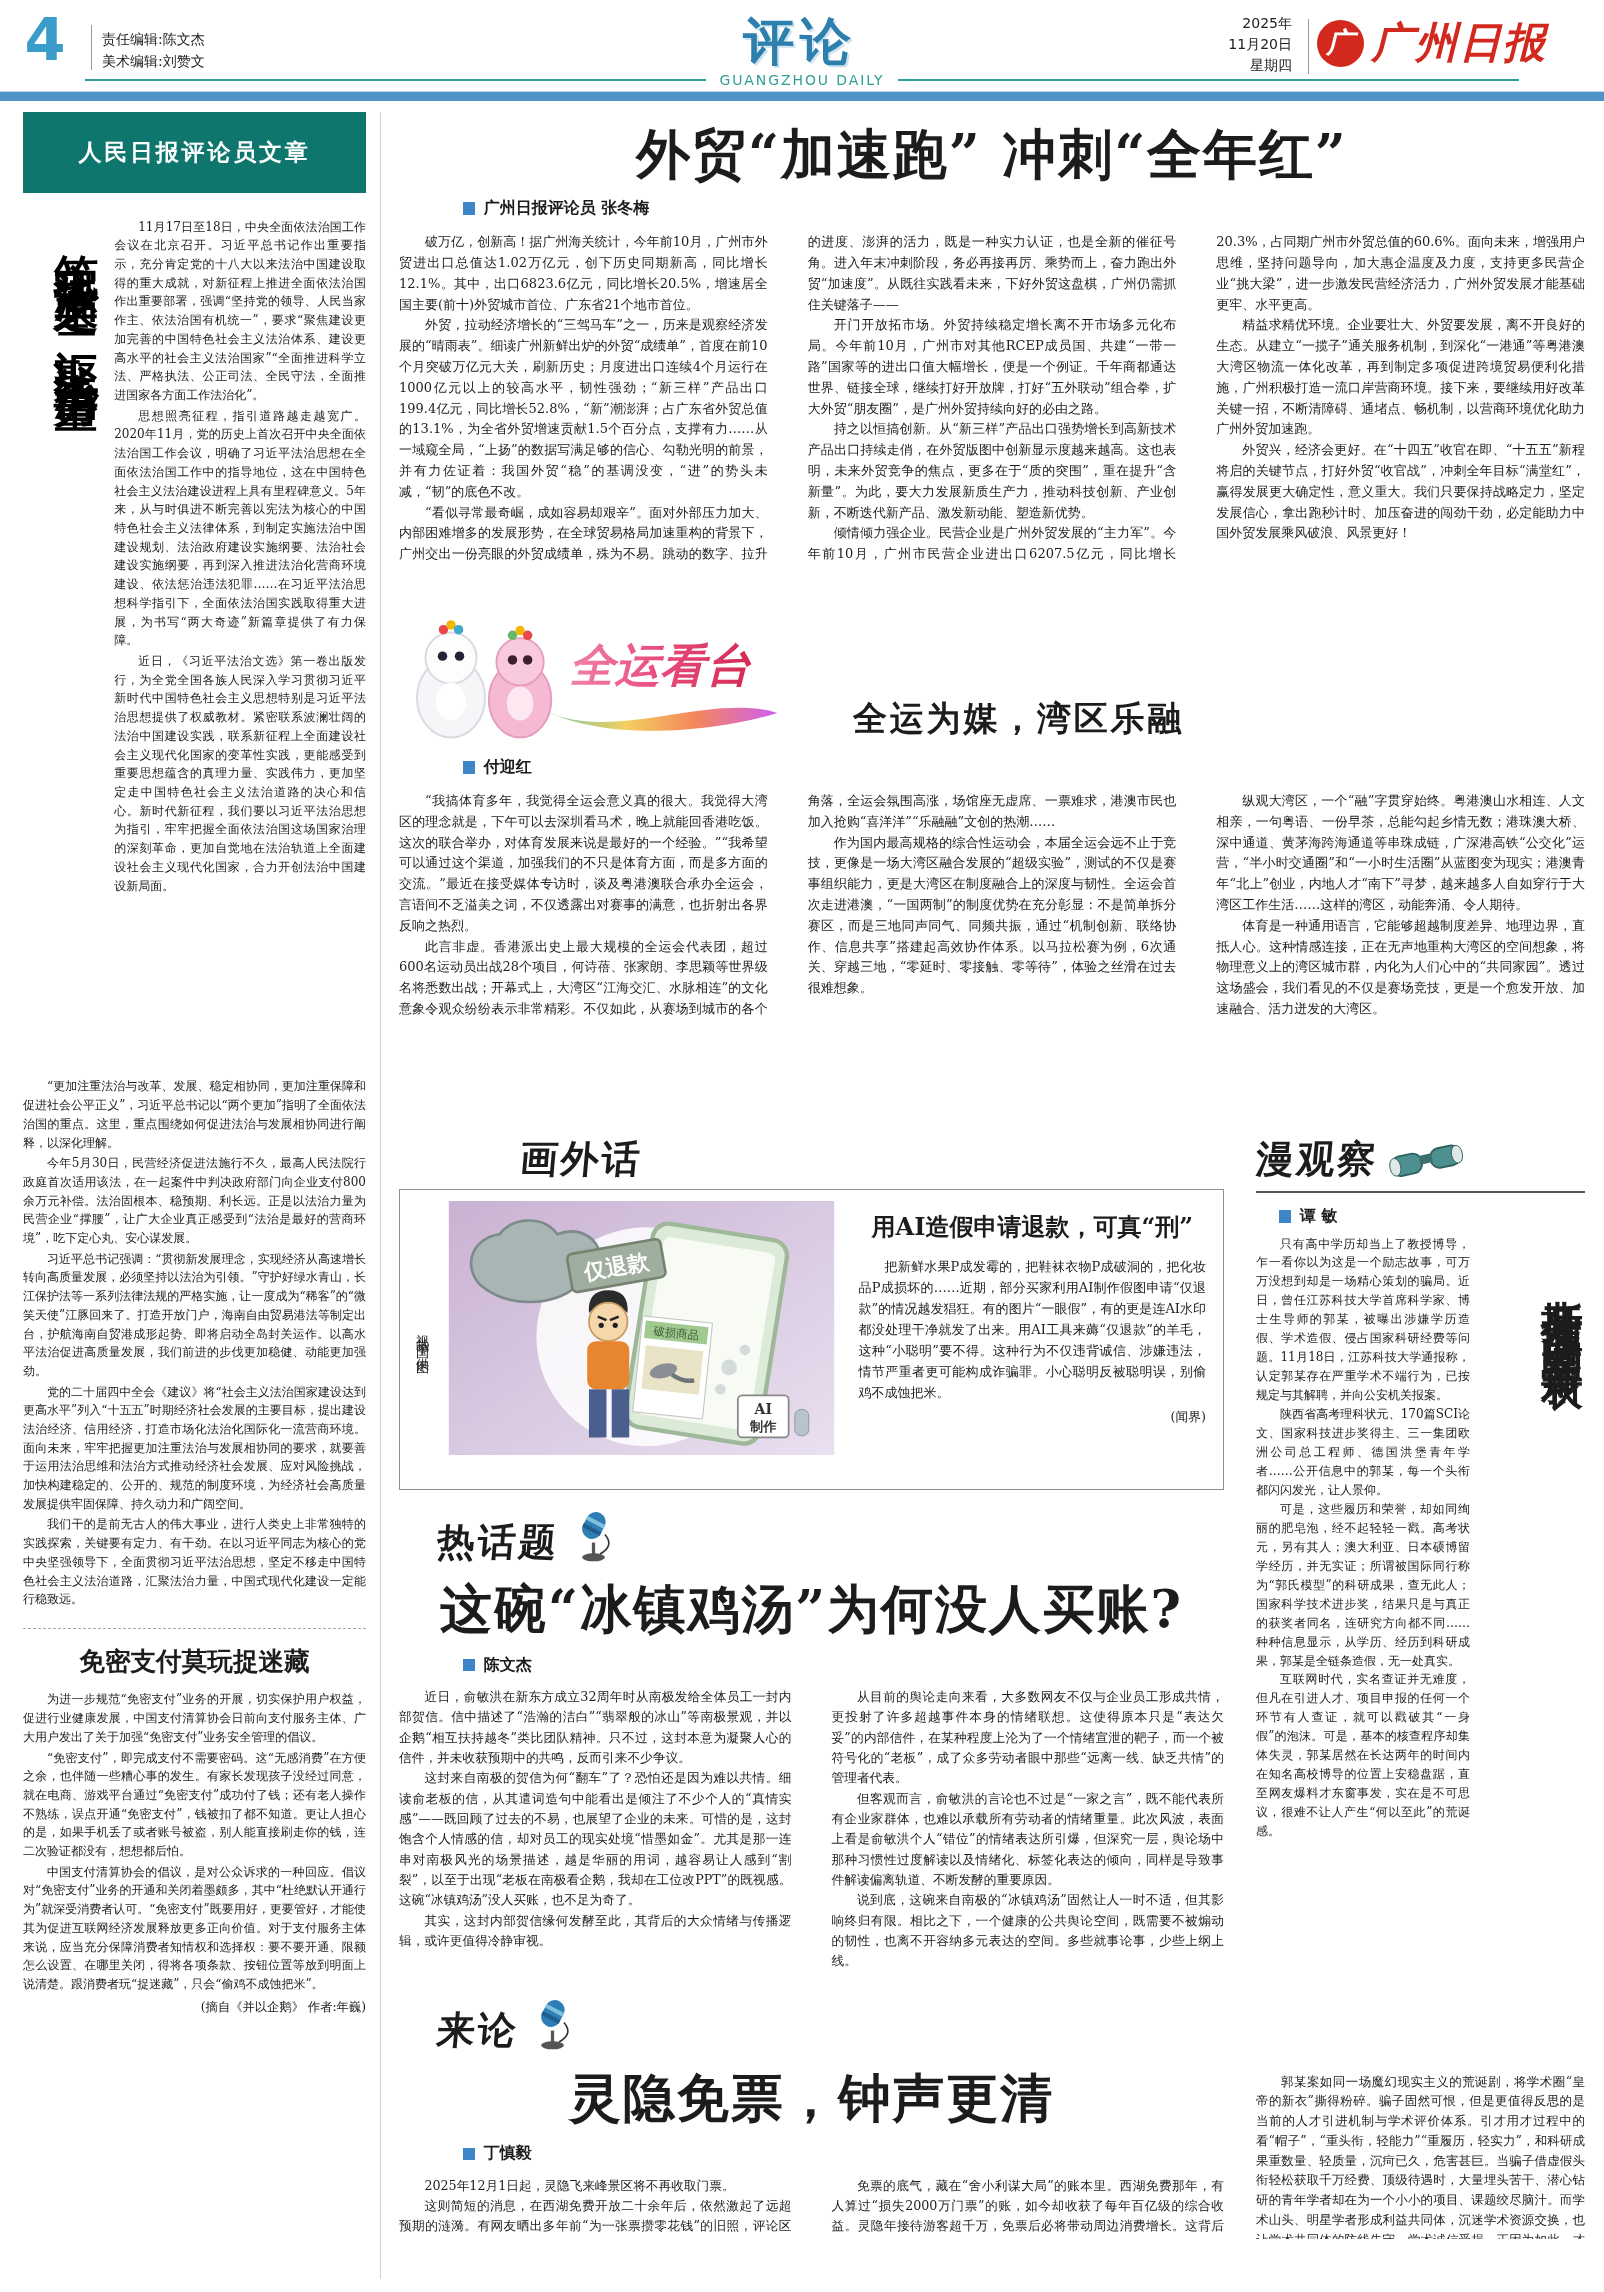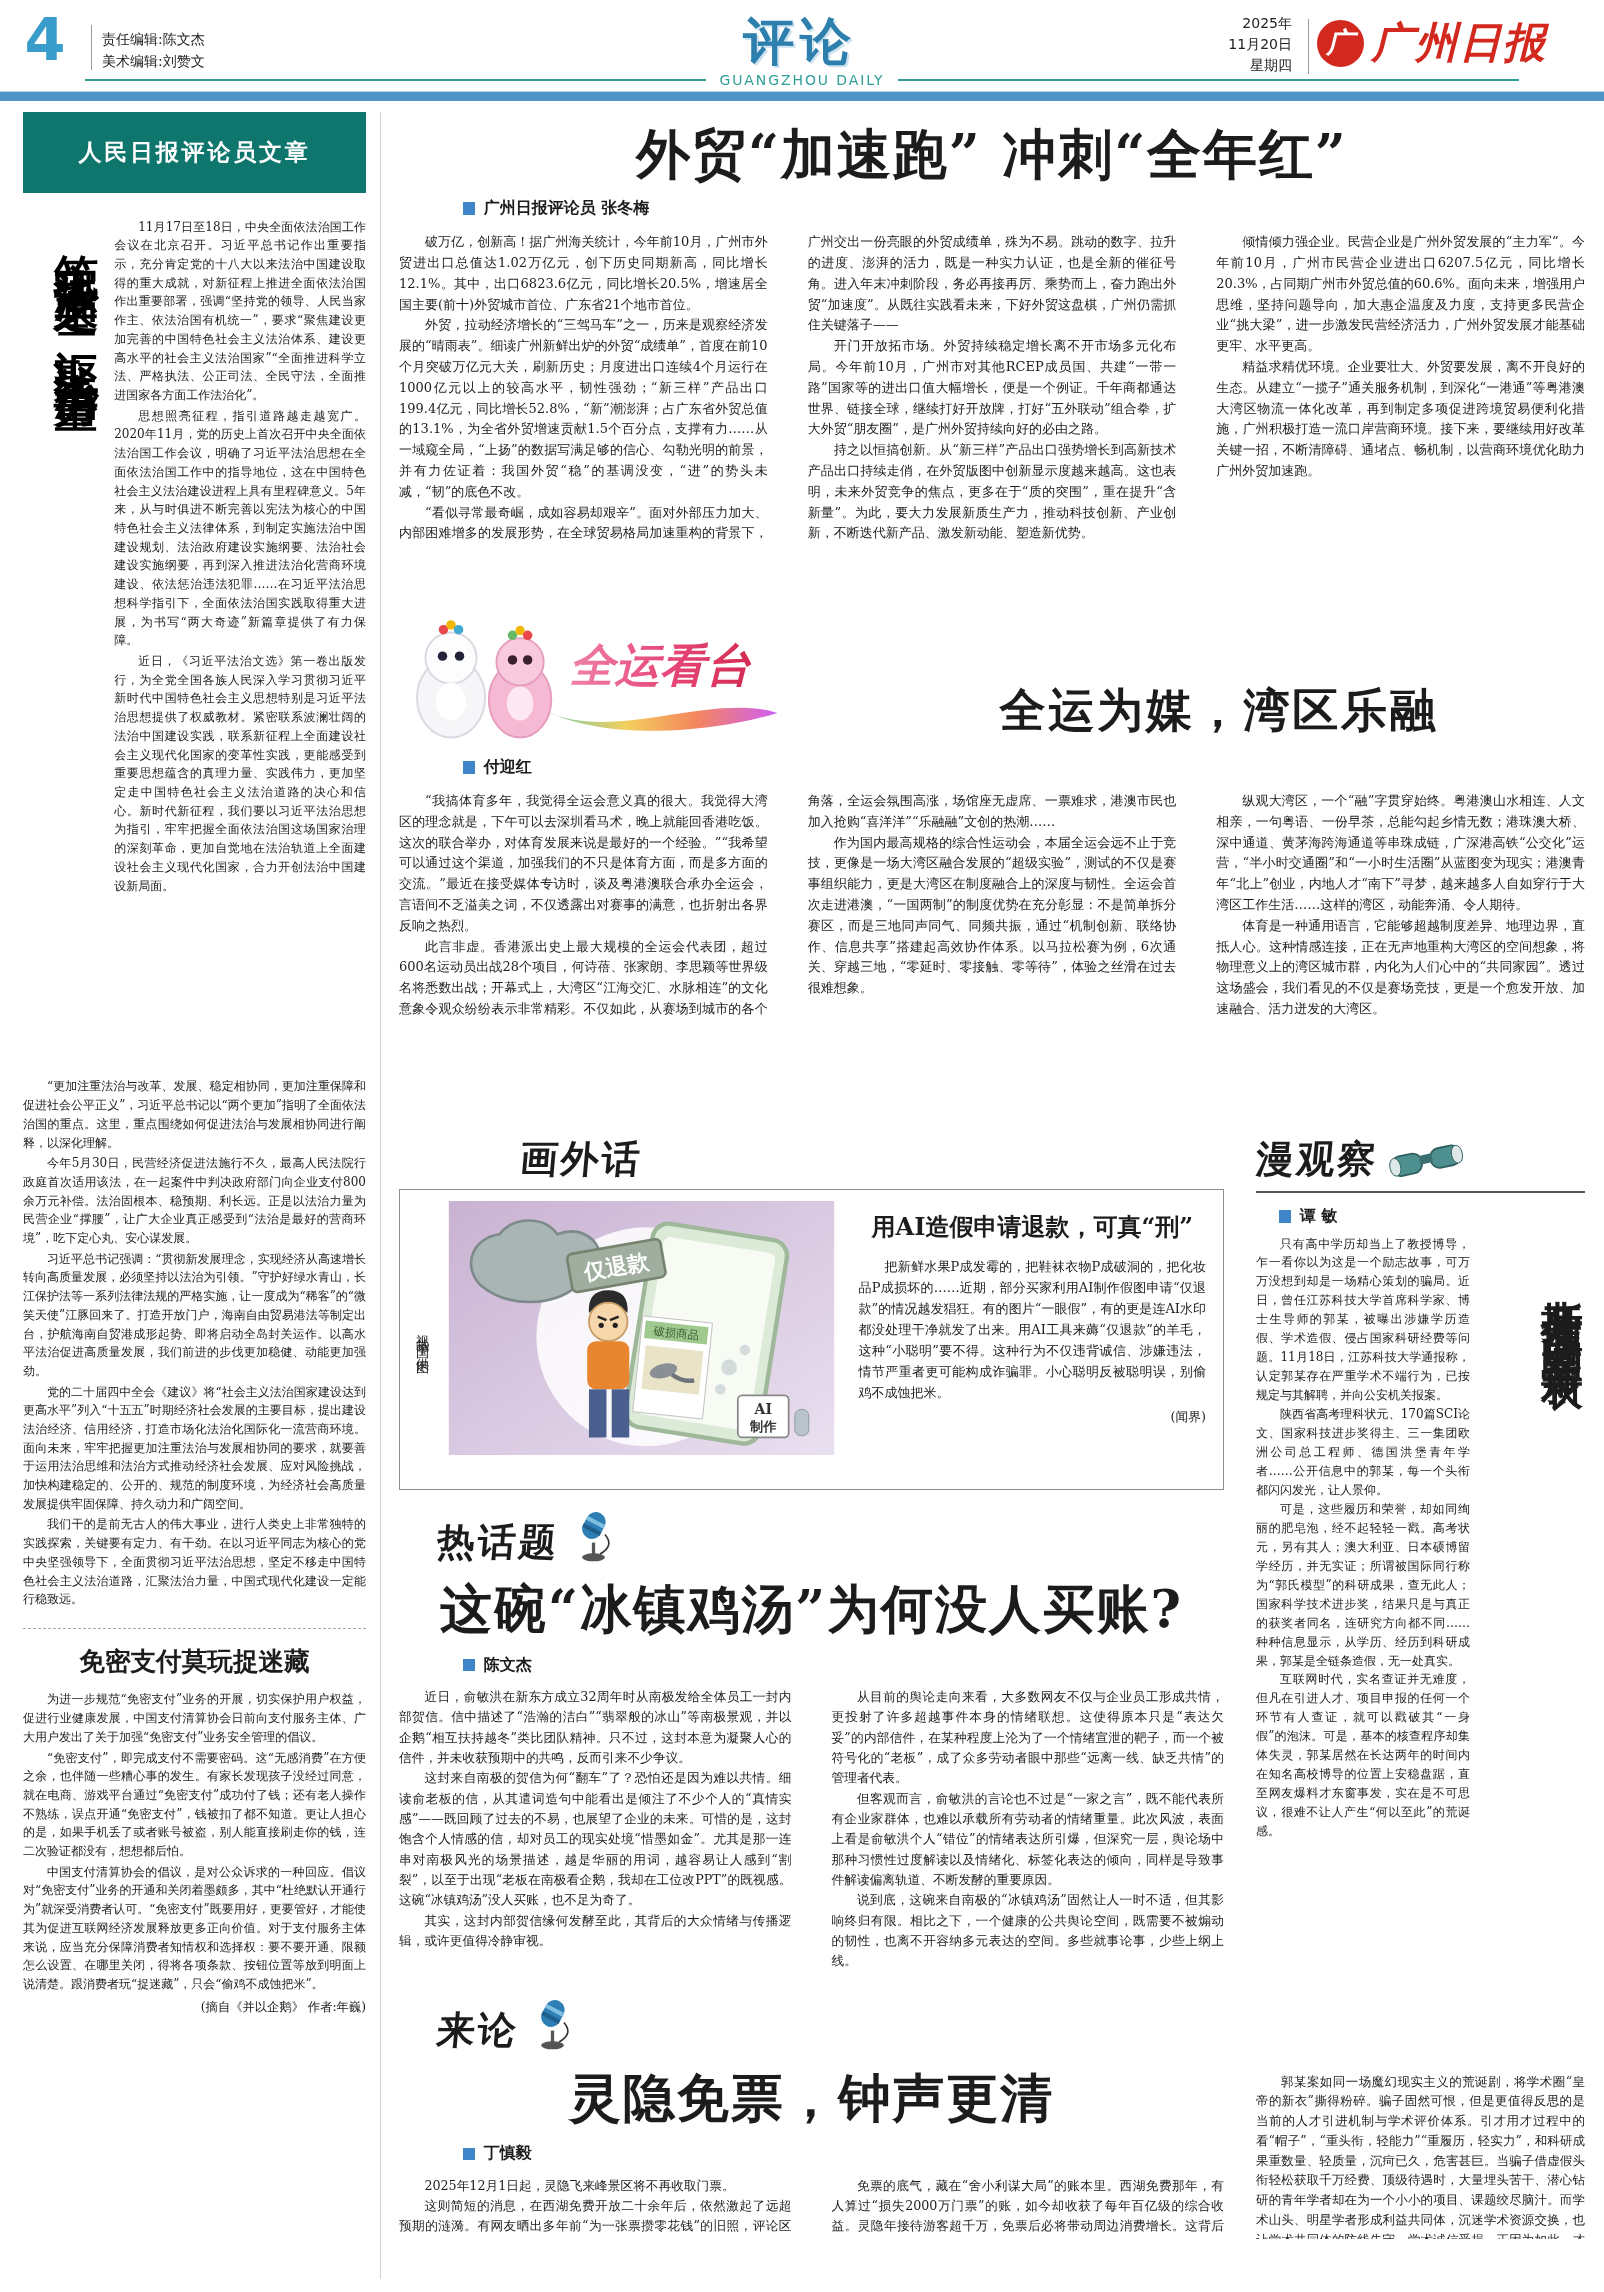--- a/index.html
+++ b/index.html
@@ -45,21 +45,21 @@
   .h1{margin:15px 0 5.7px 0;text-align:center;font-size:54px;font-weight:900;letter-spacing:1.9px;line-height:1.25;}
   .byline{display:flex;align-items:center;gap:8.5px;font-family:"DejaVu Sans","Liberation Sans",sans-serif;
           font-size:16px;font-weight:bold;margin:9.5px 0 0 64px;}
   .sq{width:12.3px;height:12.3px;background:#3f86c9;display:inline-block;}
   .cols3{column-count:3;column-gap:40px;margin-top:13.2px;overflow:hidden;}
   #waimao-cols{height:358px;}
   p.mp{margin:0;font-size:13px;line-height:1.6;text-align:justify;text-indent:2em;}
   
   .qy-band{display:flex;align-items:flex-end;margin-top:13.2px;height:144px;}
   .qy-art{flex:0 0 454px;}
-  .qy-h2{flex:1;text-align:center;font-size:46px;font-weight:900;letter-spacing:2.8px;padding-bottom:5.7px;}
+  .qy-h2{flex:1;font-size:34px;font-weight:900;letter-spacing:2.8px;padding-bottom:5.7px;}
   #quanyun-cols{height:324px;}
   
   .lower{display:grid;grid-template-columns:1fr 329px;gap:32px;margin-top:19px;height:1105px;overflow:hidden;}
   .cal{font-weight:900;font-size:38px;transform:skewX(-5deg);letter-spacing:2.8px;}
   
   .hwh-label{margin:0 0 3.8px 121px;}
   .hwh-box{border:1.9px solid #8e8e8e;padding:11.4px 13.2px;display:flex;gap:11.4px;height:276px;}
   .credit-v{writing-mode:vertical-rl;font-size:13.2px;letter-spacing:3.8px;align-self:center;color:#222;}
   .hwh-text{flex:1;padding:5.7px 3.8px 0 7.6px;}
   .hwh-h3{text-align:center;font-size:24px;font-weight:900;margin:3.8px 0 13.2px 0;}
@@ -153,20 +153,21 @@
       <span>广州日报评论员 张冬梅</span>
     </div>
     <div class="cols3" id="waimao-cols">
       <p class="mp">破万亿，创新高！据广州海关统计，今年前10月，广州市外贸进出口总值达1.02万亿元，创下历史同期新高，同比增长12.1%。其中，出口6823.6亿元，同比增长20.5%，增速居全国主要(前十)外贸城市首位、广东省21个地市首位。</p>
       <p class="mp">外贸，拉动经济增长的“三驾马车”之一，历来是观察经济发展的“晴雨表”。细读广州新鲜出炉的外贸“成绩单”，首度在前10个月突破万亿元大关，刷新历史；月度进出口连续4个月运行在1000亿元以上的较高水平，韧性强劲；“新三样”产品出口199.4亿元，同比增长52.8%，“新”潮澎湃；占广东省外贸总值的13.1%，为全省外贸增速贡献1.5个百分点，支撑有力……从一域窥全局，“上扬”的数据写满足够的信心、勾勒光明的前景，并有力佐证着：我国外贸“稳”的基调没变，“进”的势头未减，“韧”的底色不改。</p>
       <p class="mp">“看似寻常最奇崛，成如容易却艰辛”。面对外部压力加大、内部困难增多的发展形势，在全球贸易格局加速重构的背景下，广州交出一份亮眼的外贸成绩单，殊为不易。跳动的数字、拉升的进度、澎湃的活力，既是一种实力认证，也是全新的催征号角。进入年末冲刺阶段，务必再接再厉、乘势而上，奋力跑出外贸“加速度”。从既往实践看未来，下好外贸这盘棋，广州仍需抓住关键落子——</p>
       <p class="mp">开门开放拓市场。外贸持续稳定增长离不开市场多元化布局。今年前10月，广州市对其他RCEP成员国、共建“一带一路”国家等的进出口值大幅增长，便是一个例证。千年商都通达世界、链接全球，继续打好开放牌，打好“五外联动”组合拳，扩大外贸“朋友圈”，是广州外贸持续向好的必由之路。</p>
       <p class="mp">持之以恒搞创新。从“新三样”产品出口强势增长到高新技术产品出口持续走俏，在外贸版图中创新显示度越来越高。这也表明，未来外贸竞争的焦点，更多在于“质的突围”，重在提升“含新量”。为此，要大力发展新质生产力，推动科技创新、产业创新，不断迭代新产品、激发新动能、塑造新优势。</p>
       <p class="mp">倾情倾力强企业。民营企业是广州外贸发展的“主力军”。今年前10月，广州市民营企业进出口6207.5亿元，同比增长20.3%，占同期广州市外贸总值的60.6%。面向未来，增强用户思维，坚持问题导向，加大惠企温度及力度，支持更多民营企业“挑大梁”，进一步激发民营经济活力，广州外贸发展才能基础更牢、水平更高。</p>
       <p class="mp">精益求精优环境。企业要壮大、外贸要发展，离不开良好的生态。从建立“一揽子”通关服务机制，到深化“一港通”等粤港澳大湾区物流一体化改革，再到制定多项促进跨境贸易便利化措施，广州积极打造一流口岸营商环境。接下来，要继续用好改革关键一招，不断清障碍、通堵点、畅机制，以营商环境优化助力广州外贸加速跑。</p>
+      <p class="mp">外贸兴，经济会更好。在“十四五”收官在即、“十五五”新程将启的关键节点，打好外贸“收官战”，冲刺全年目标“满堂红”，赢得发展更大确定性，意义重大。我们只要保持战略定力，坚定发展信心，拿出跑秒计时、加压奋进的闯劲干劲，必定能助力中国外贸发展乘风破浪、风景更好！</p>
     </div>
 
     <div class="qy-band">
       <div class="qy-art">
         <svg viewBox="0 0 480 150" width="454" height="142">
           <defs>
             <linearGradient id="qg" x1="0" y1="0" x2="1" y2="0">
               <stop offset="0" stop-color="#f083a8"></stop>
                 <stop offset="0.5" stop-color="#e84b7c"></stop>
                 <stop offset="1" stop-color="#d42b52"></stop>

